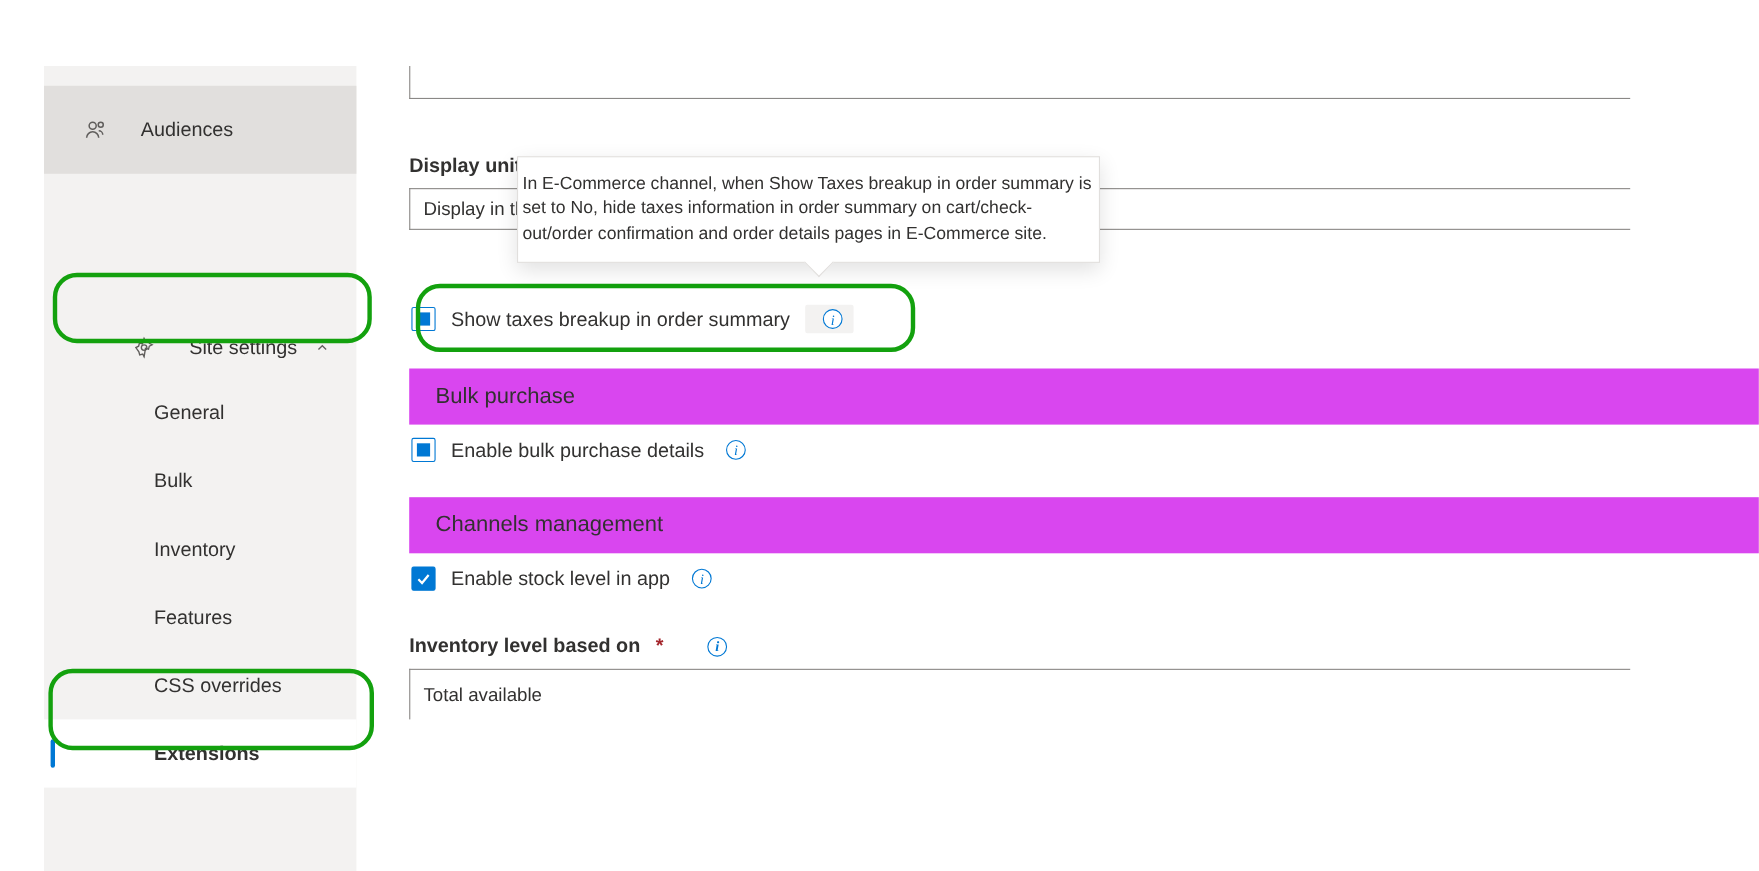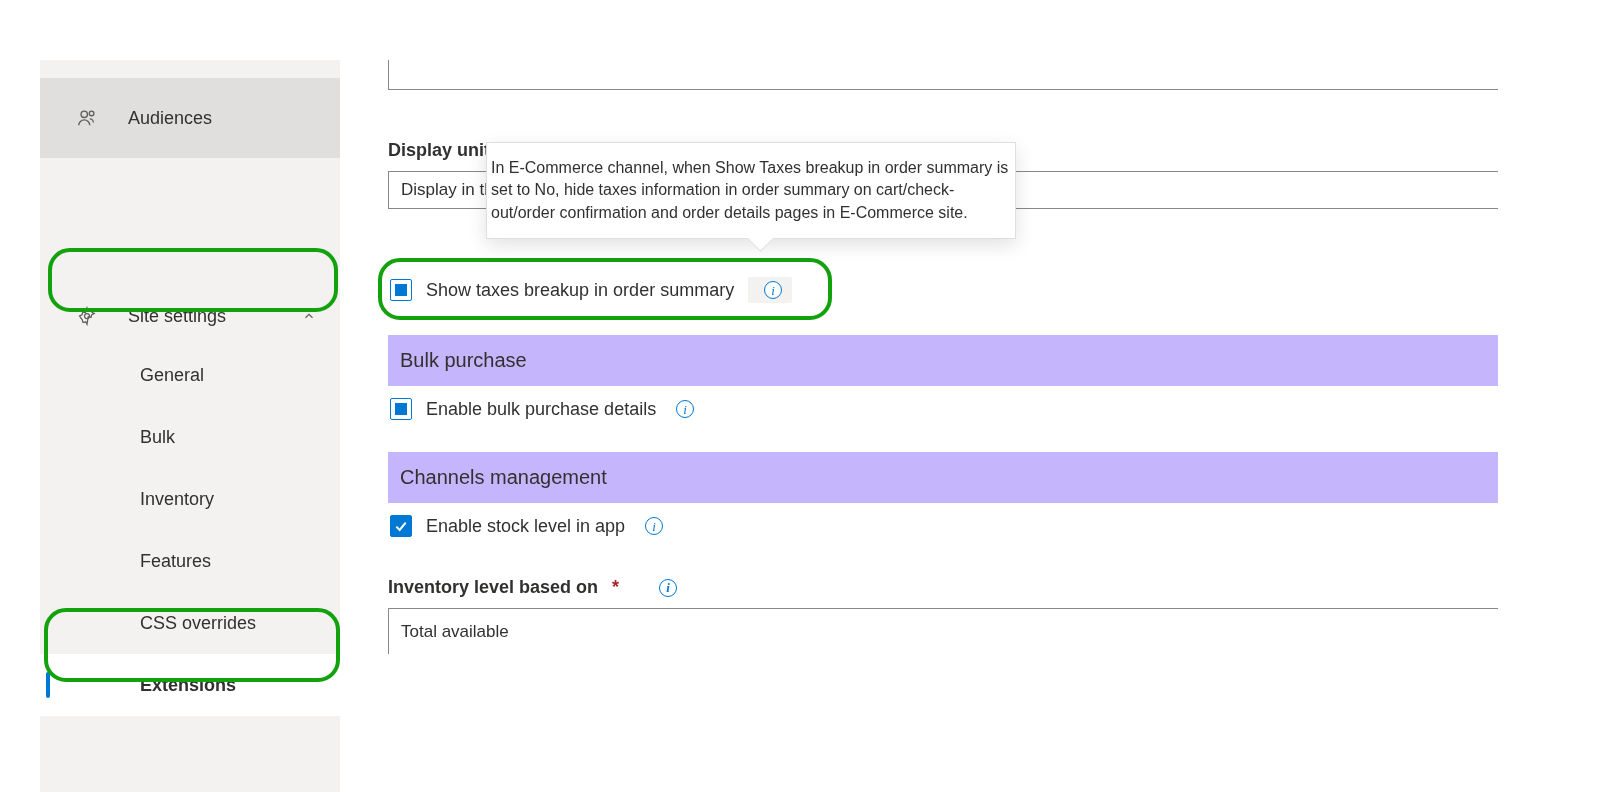--- a/index.html
+++ b/index.html
@@ -38,20 +38,21 @@
     font-size: 18px;
     color: #323130;
   }
   .sidebar-item.audiences {
     background: #e1dfdd;
     height: 80px;
   }
   .sidebar-item.site-settings {
     margin-top: 130px;
     height: 56px;
+    margin-left: 44px;
   }
   .sidebar-item .icon {
     width: 22px;
     height: 22px;
     margin-right: 30px;
     display: flex;
     align-items: center;
     justify-content: center;
     color: #605e5c;
   }
@@ -118,24 +119,24 @@
   .section-label {
     font-size: 18px;
     font-weight: 600;
     margin-bottom: 10px;
     display: flex;
     align-items: center;
     gap: 10px;
   }
   .required-star { color: #a4262c; margin-left: 4px; font-size: 18px; }
   .section-header {
-    background: #c4b5fd;
+    background: #d946ef;
     font-size: 20px;
-    padding: 14px 12px;
-    width: 1110px;
+    padding: 14px 24px;
+    width: 1227px;
     margin-top: 20px;
   }
   .check-row {
     display: flex;
     align-items: center;
     gap: 14px;
     padding: 12px 0 12px 2px;
     font-size: 18px;
   }
   .checkbox {

